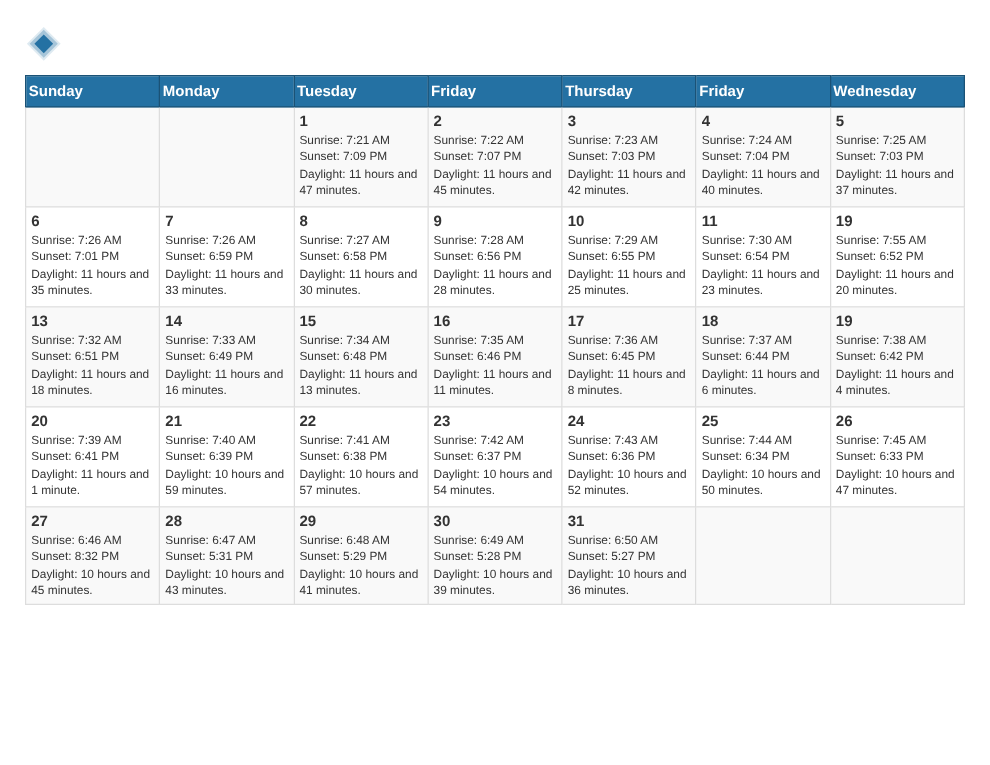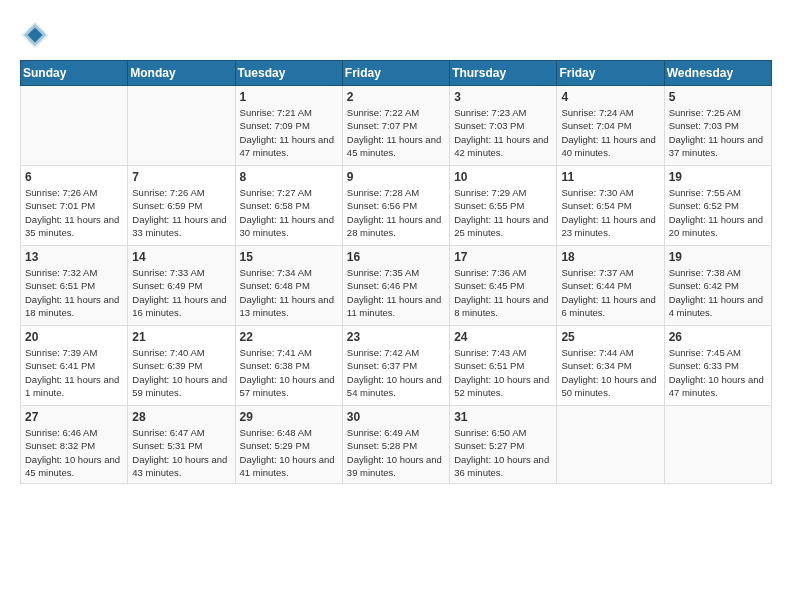--- a/index.html
+++ b/index.html
@@ -264,21 +264,21 @@
         </td>
         <td>
           <span class="day-num">23</span>
           <div class="day-info">Sunrise: 7:42 AM
 Sunset: 6:37 PM
 Daylight: 10 hours and 54 minutes.</div>
         </td>
         <td>
           <span class="day-num">24</span>
           <div class="day-info">Sunrise: 7:43 AM
-Sunset: 6:51 PM
+Sunset: 6:36 PM
 Daylight: 10 hours and 52 minutes.</div>
         </td>
         <td>
           <span class="day-num">25</span>
           <div class="day-info">Sunrise: 7:44 AM
 Sunset: 6:34 PM
 Daylight: 10 hours and 50 minutes.</div>
         </td>
         <td>
           <span class="day-num">26</span>

